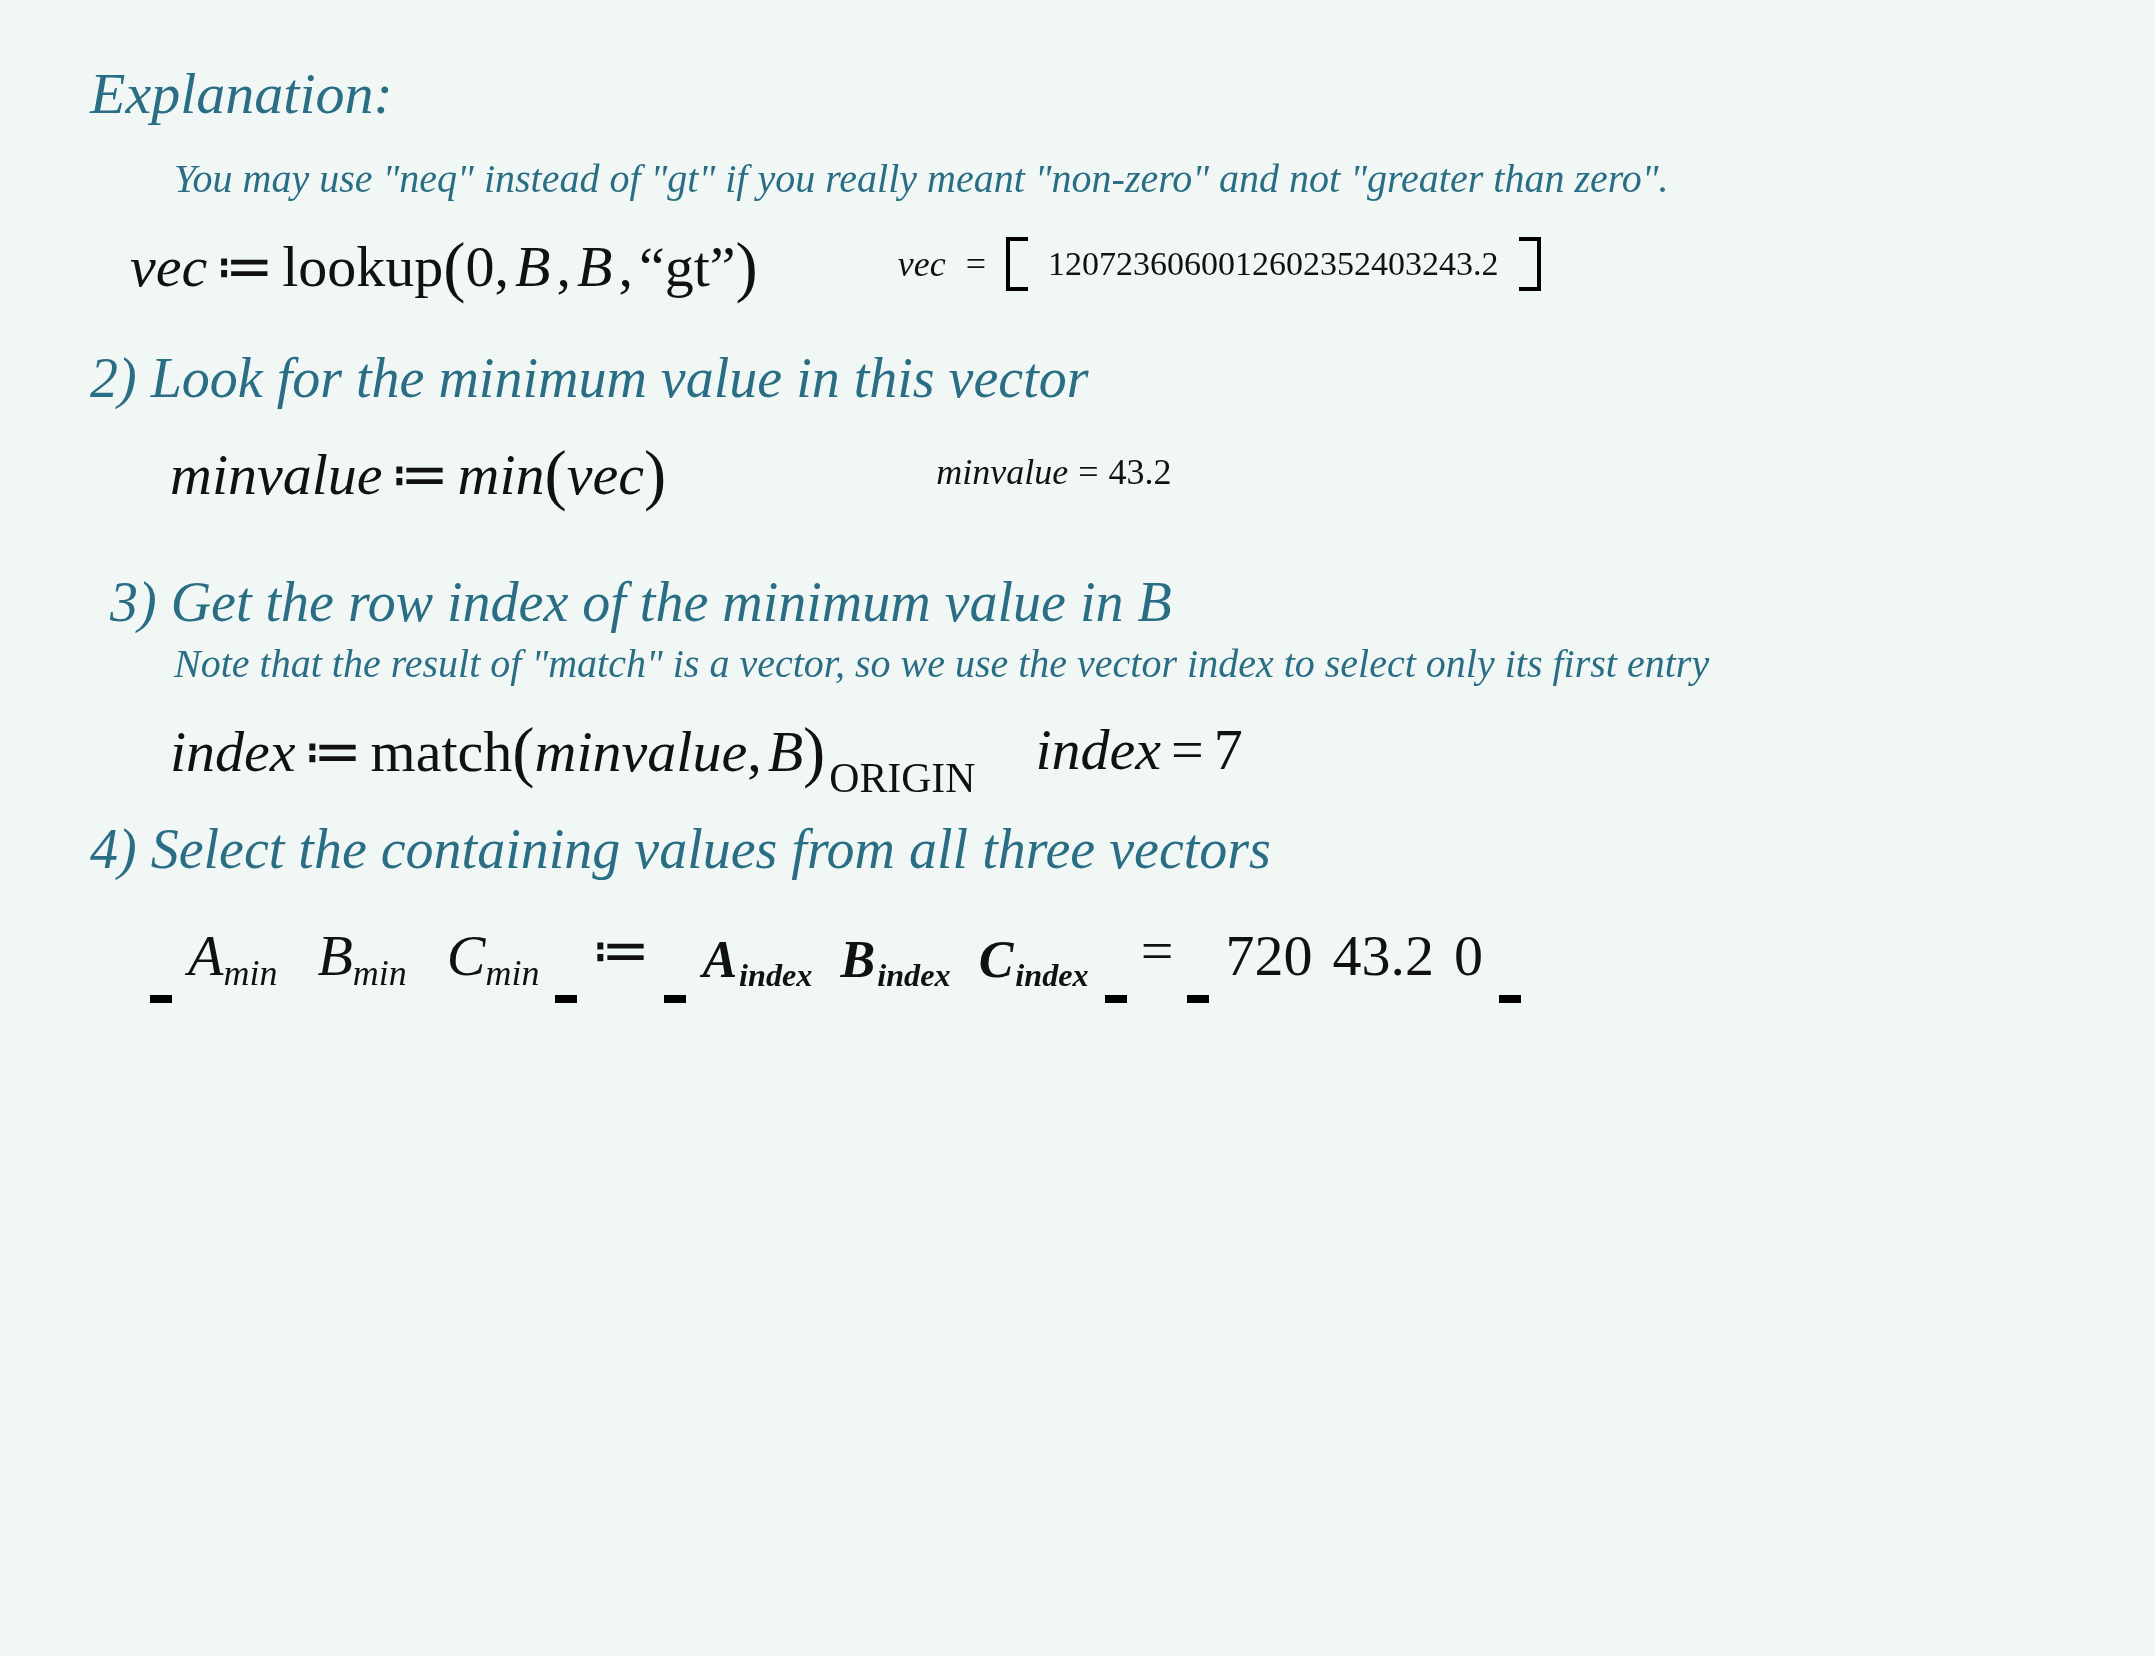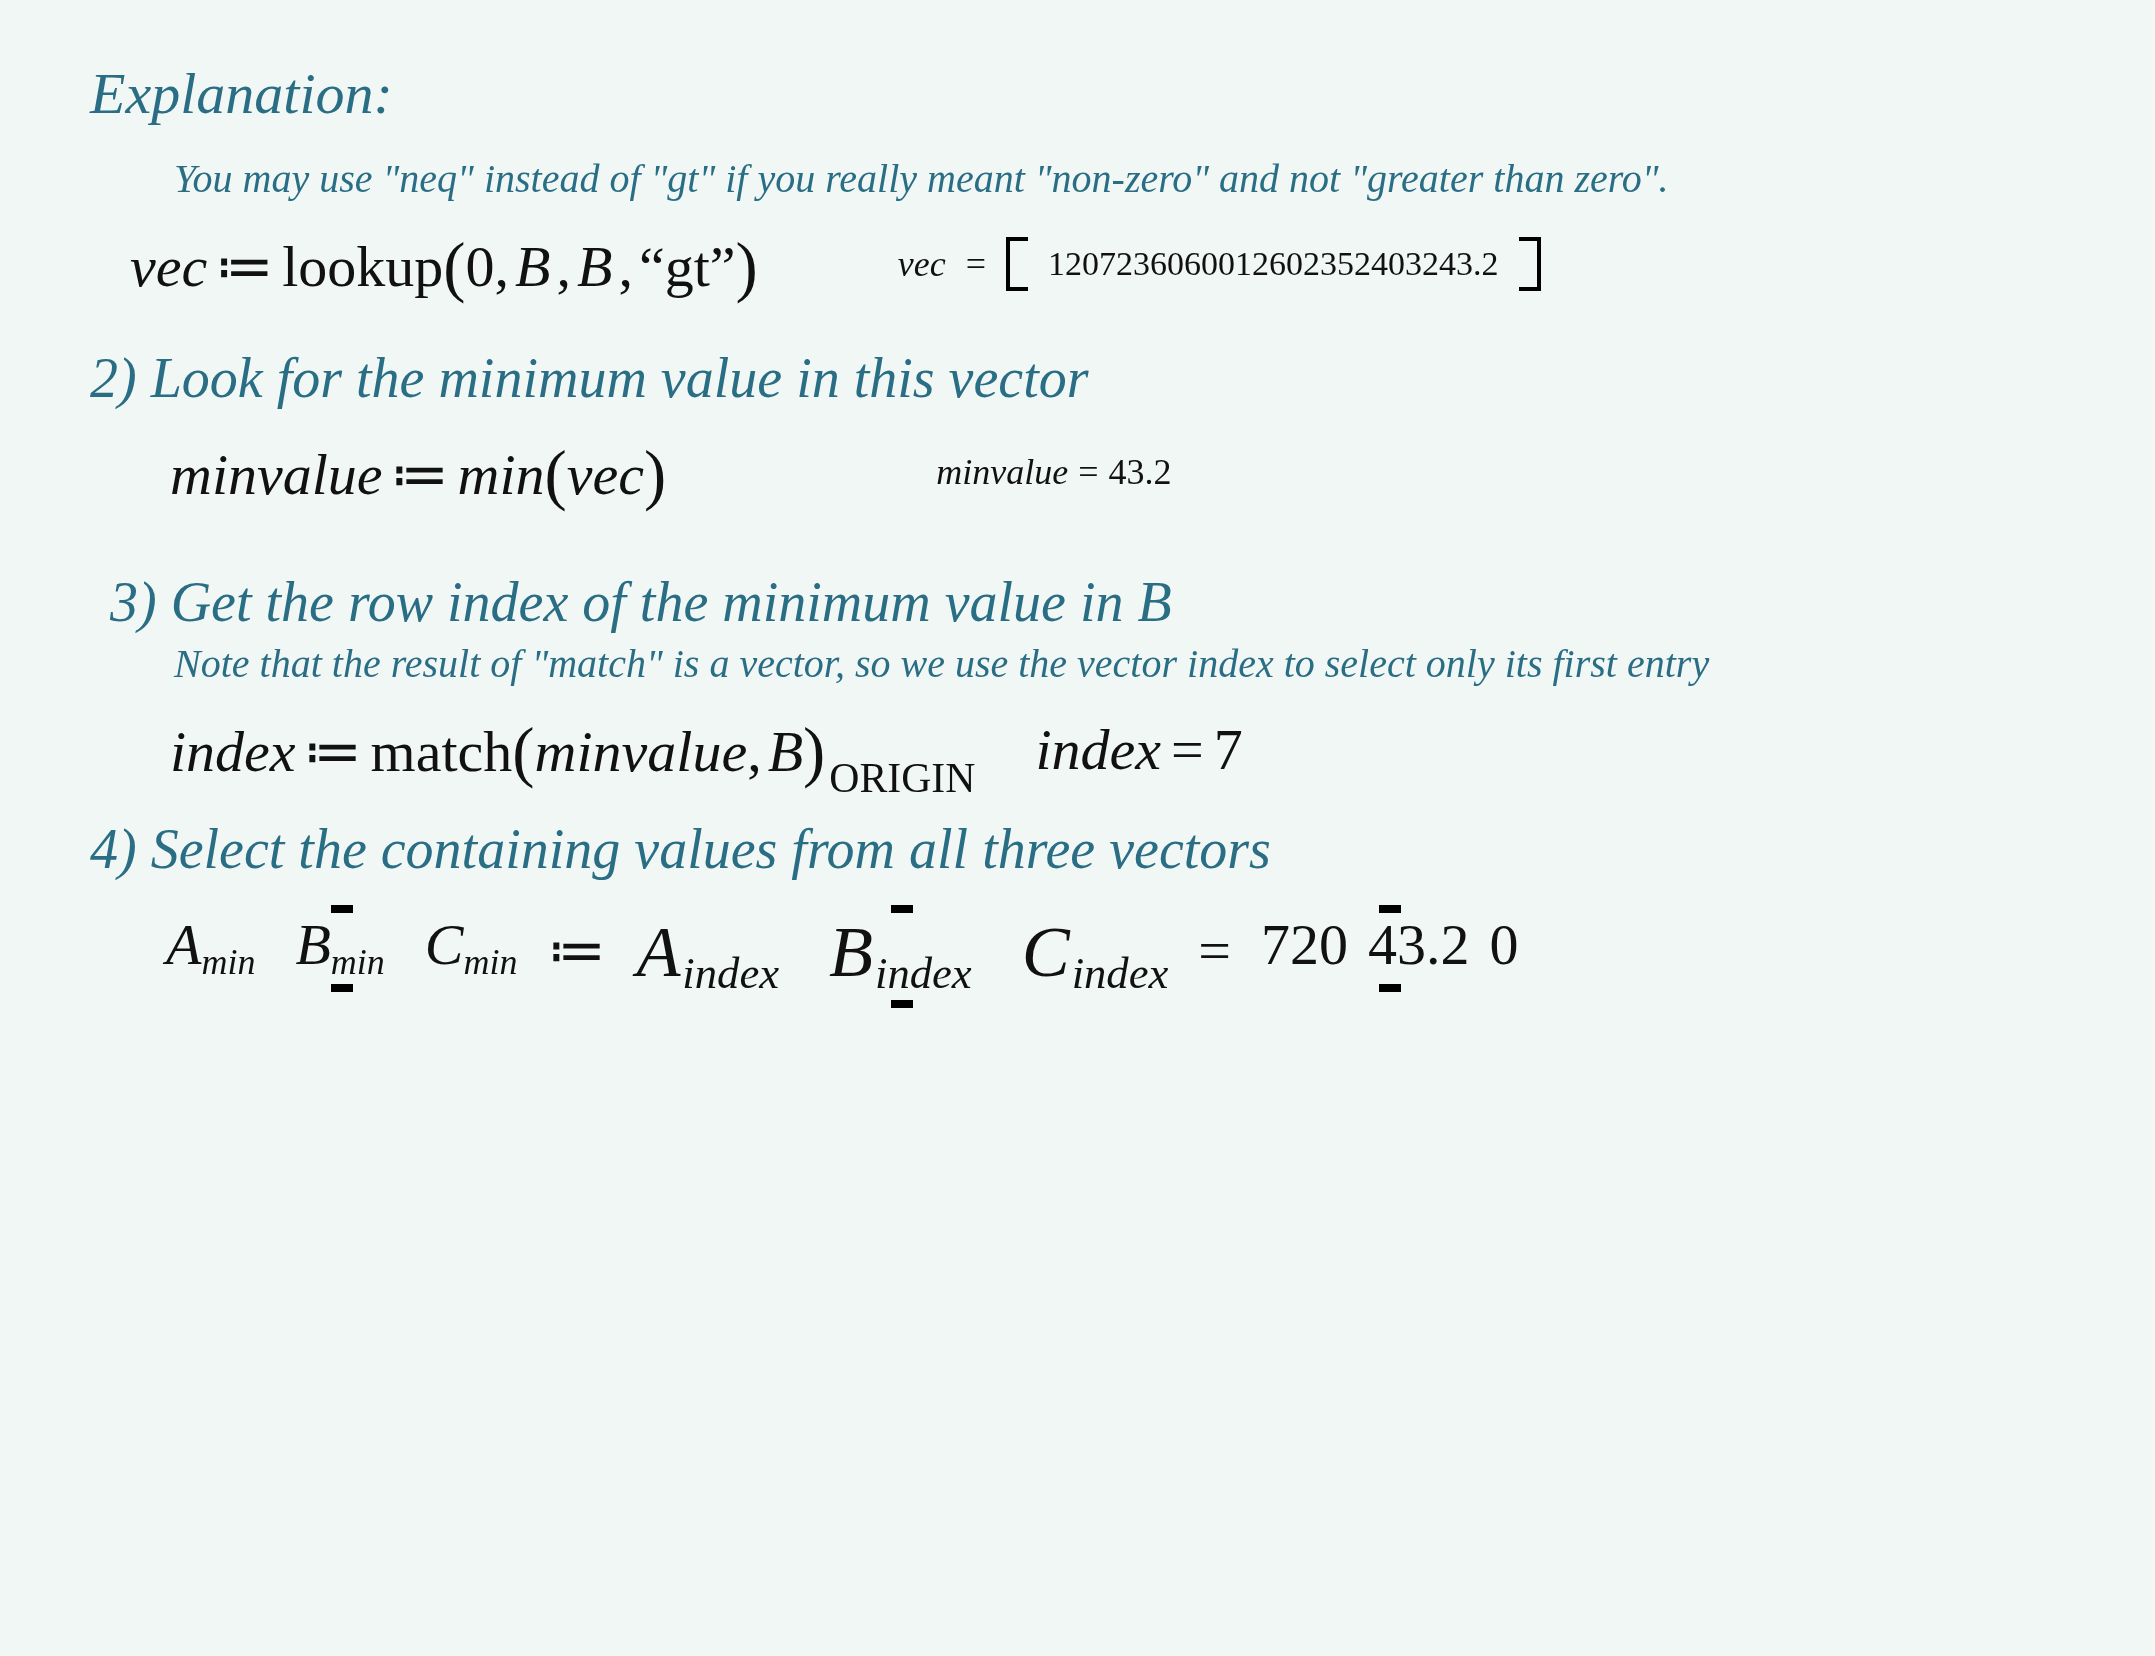--- a/index.html
+++ b/index.html
@@ -69,22 +69,21 @@
     display: flex;
     align-items: flex-end;
     padding: 6px 20px;
     font-size: 34px;
     line-height: 1.25;
     font-style: normal;
   }
   
   .rowbr {
     display: inline-flex;
-    align-items: center;
-    flex-direction: column;
+    align-items: flex-end;
   }
   .rowbr .content {
     display: inline-flex;
     align-items: baseline;
     padding: 6px 16px;
     gap: 40px;
   }
   .sub { font-size: 0.62em; font-style: italic; position: relative; bottom: -0.28em; }
   .big-sub { font-size: 0.72em; font-style: normal; position: relative; bottom: -0.5em; }
   .step2block { margin-top: 10px; }
@@ -211,21 +210,21 @@
         <span><span>B</span><span class="sub">min</span></span>
         <span><span>C</span><span class="sub">min</span></span>
       </span>
       <span class="br-r"></span>
     </span>
 
     <span class="assign" style="font-size:58px; margin:0 6px;">≔</span>
 
     <span class="rowbr" style="height:90px;">
       <span class="br-l"></span>
-      <span class="content math" style="font-size:72px; gap:50px;">
+      <span class="content math" style="font-size:52px; gap:28px;font-weight:bold;">
         <span><span>A</span><span class="sub" style="margin-left:2px;">index</span></span>
         <span><span>B</span><span class="sub" style="margin-left:2px;">index</span></span>
         <span><span>C</span><span class="sub" style="margin-left:2px;">index</span></span>
       </span>
       <span class="br-r"></span>
     </span>
 
     <span class="eq" style="font-size:58px; margin:0 6px;">=</span>
 
     <span class="rowbr" style="height:90px;">

